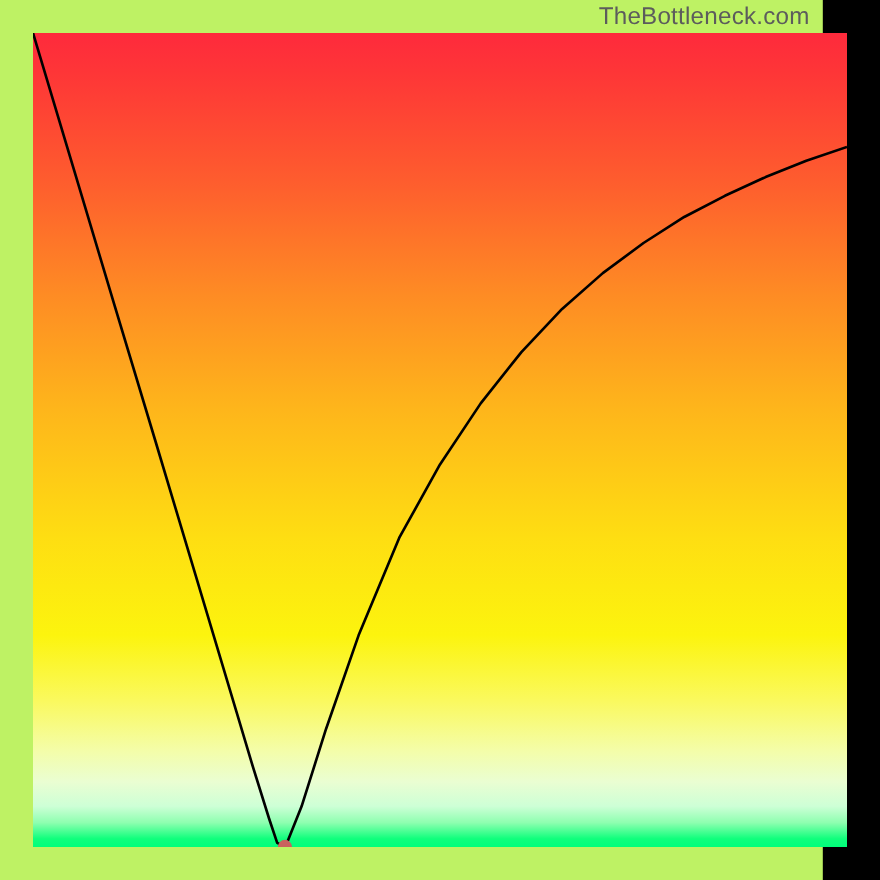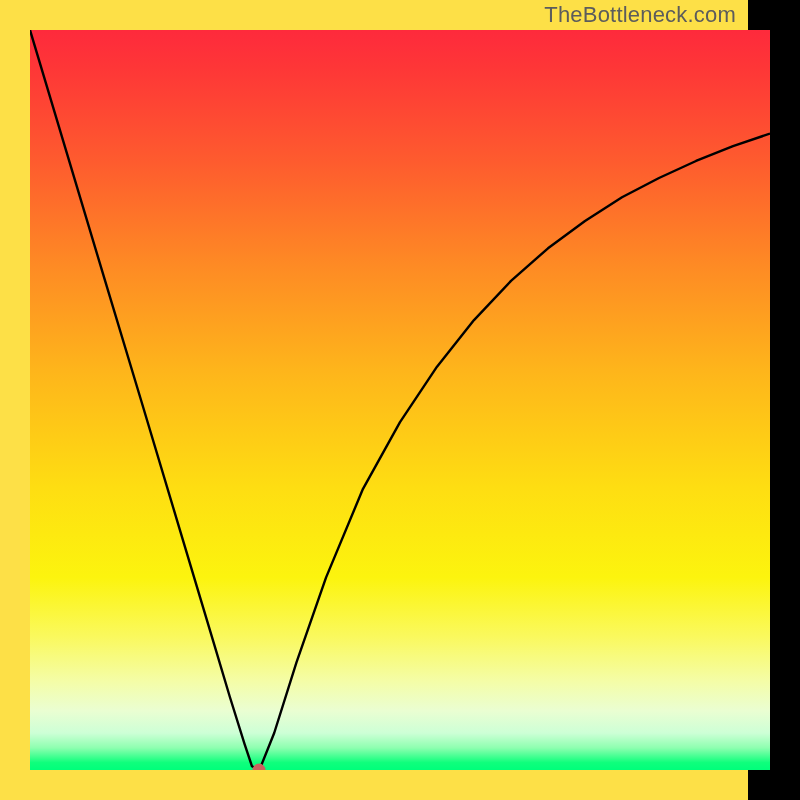--- a/index.html
+++ b/index.html
@@ -8,21 +8,21 @@
     width: 800px;
     height: 800px;
     background: #000;
     font-family: Arial, Helvetica, sans-serif;
     overflow: hidden;
   }
   .frame {
     position: relative;
     width: 748px;
     height: 800px;
-    background: #fde047;
+    background: #bef264;
   }
   .watermark {
     position: absolute;
     top: 2px;
     right: 12px;
     color: #5c5c5c;
     font-size: 22px;
     font-weight: 400;
     letter-spacing: 0.2px;
     z-index: 30;

